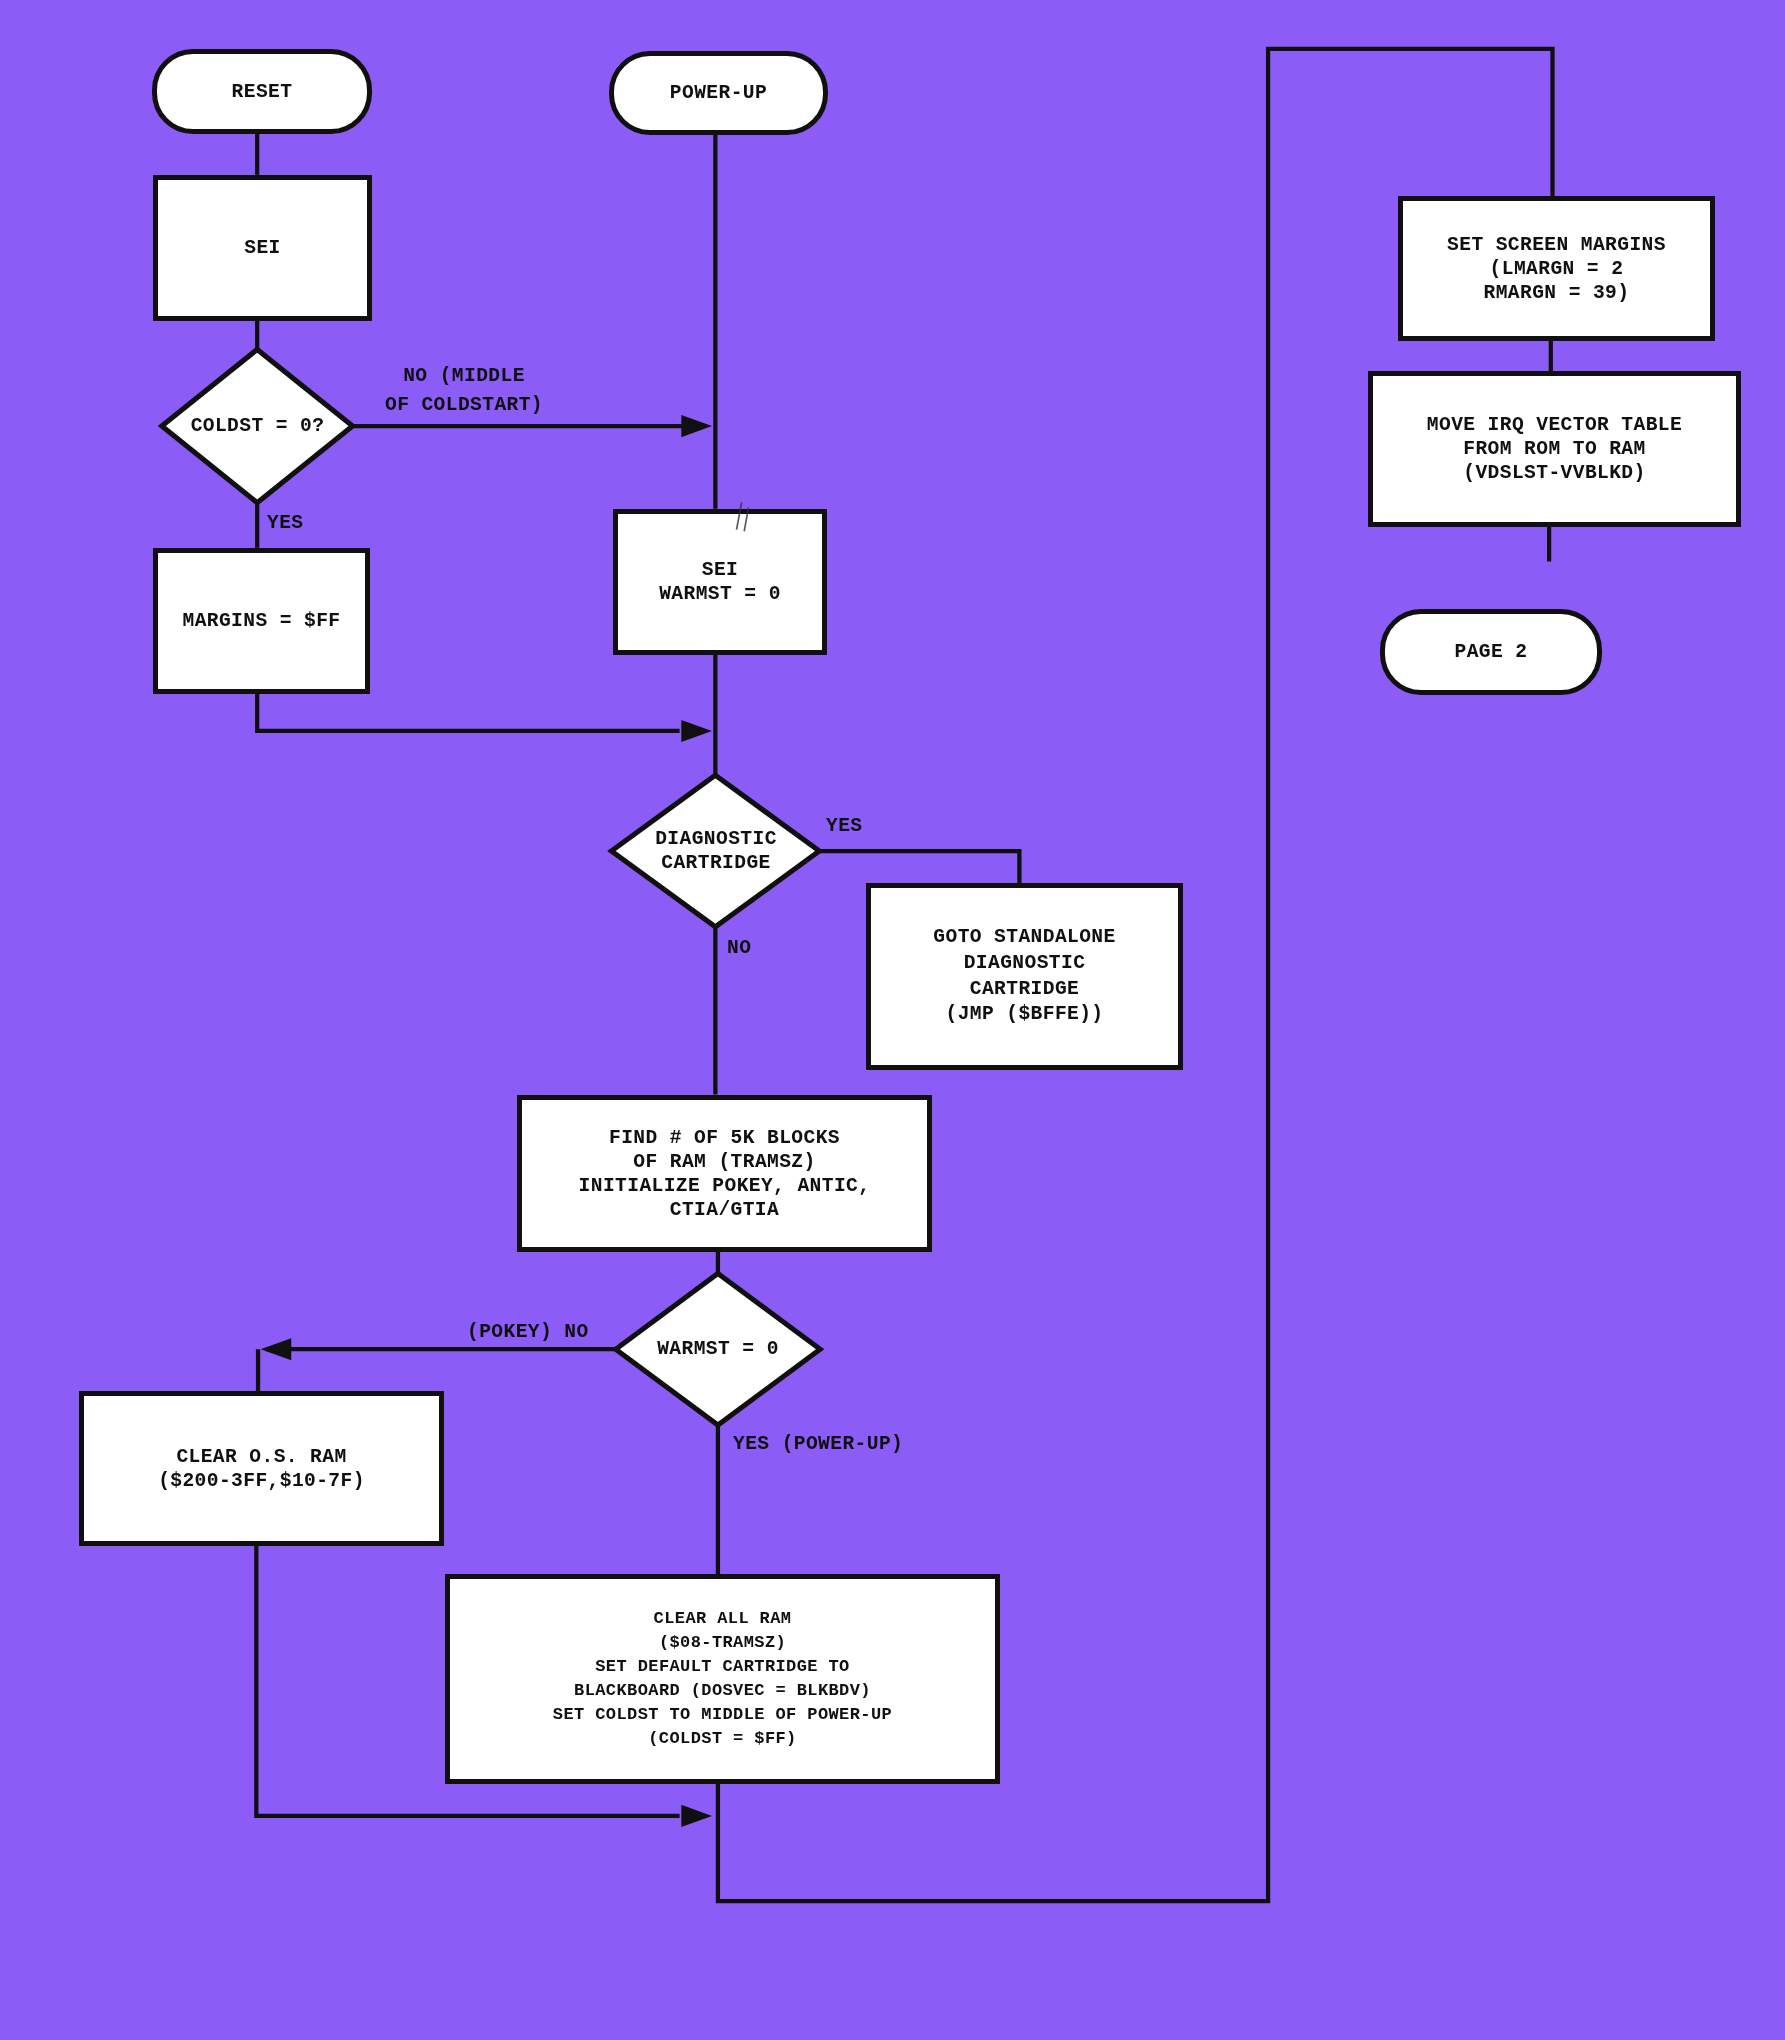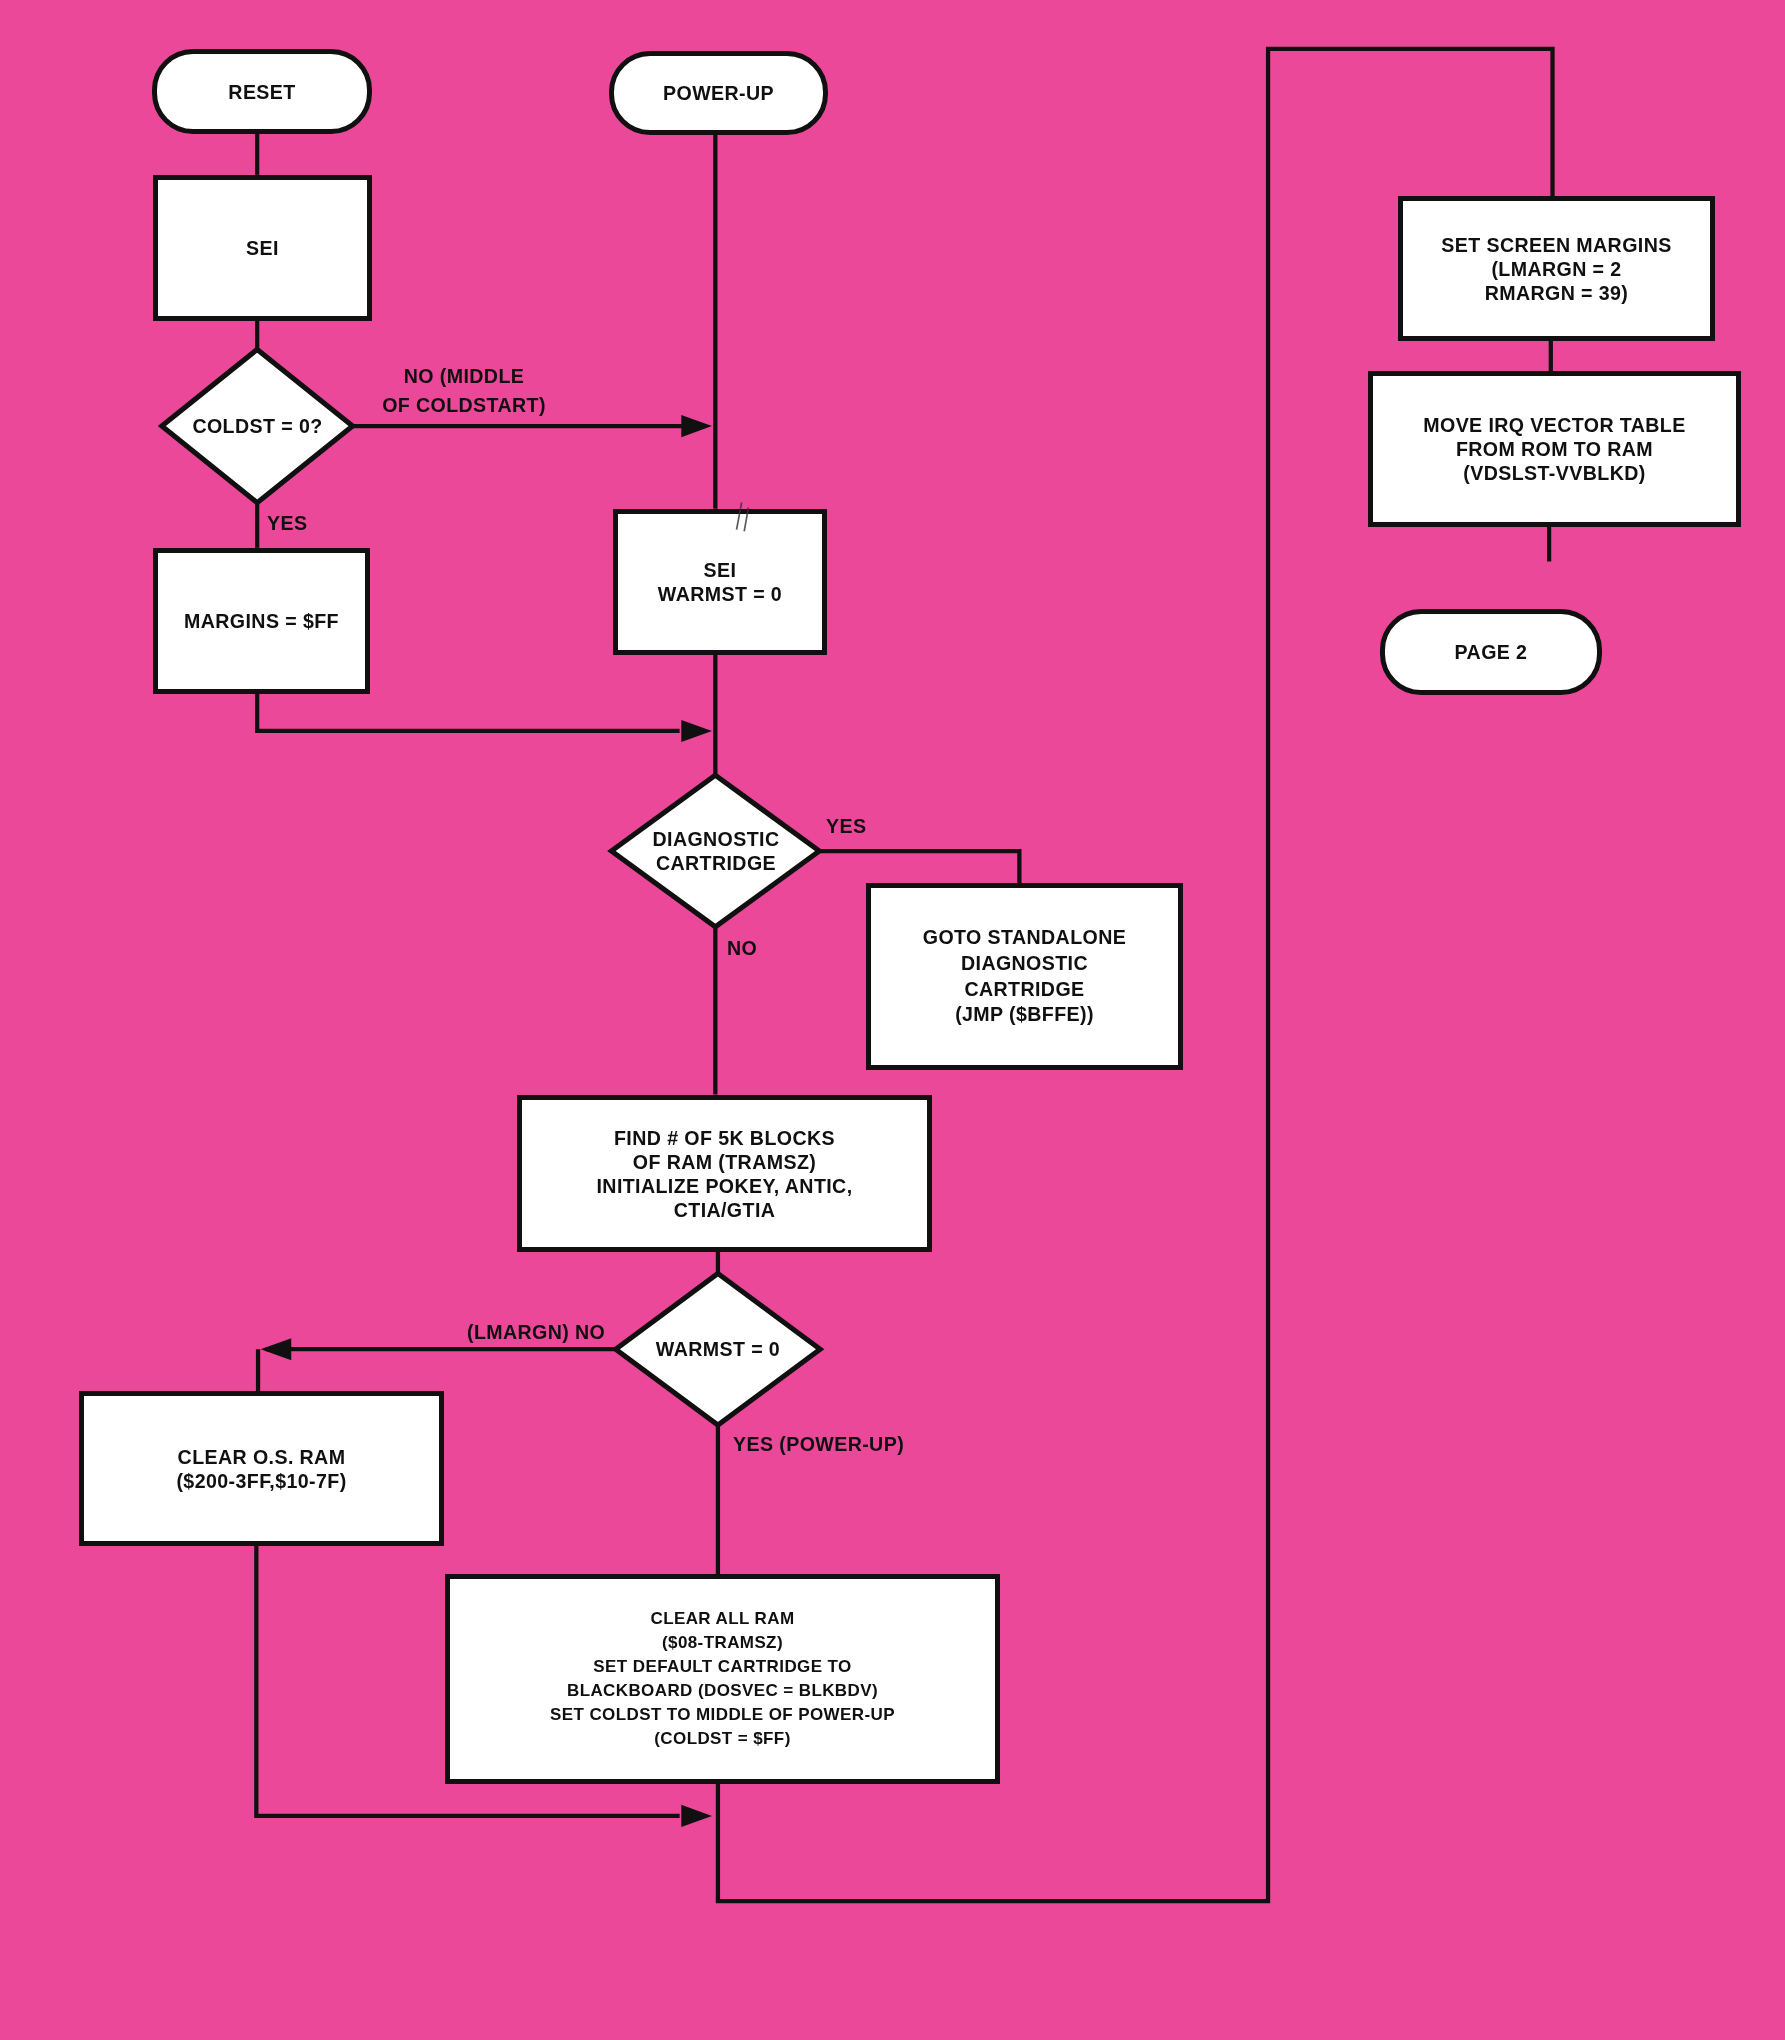--- a/index.html
+++ b/index.html
@@ -1,18 +1,18 @@
 <!DOCTYPE html>
 <html style="font-size:13.6px"><head>
 <meta charset="utf-8">
 <style>
   html,body{margin:0;padding:0;background:#f4f4f2;}
   #canvas{
-    position:relative;width:1785px;height:2041px;background:#ec4899;
-    font-family:Liberation Sans, sans-serif;color:#101010;overflow:hidden;
+    position:relative;width:1785px;height:2041px;background:#8b5cf6;
+    font-family:Liberation Mono, monospace;color:#101010;overflow:hidden;
   }
   #wires{position:absolute;left:0;top:0;z-index:0;}
   .node{
     position:absolute;z-index:1;display:flex;align-items:center;justify-content:center;
     text-align:center;font-weight:700;font-size:19.6px;line-height:24px;
     letter-spacing:0.4px;white-space:pre-line;color:#101010;
   }
   .box{background:#ffffff;border:5.1px solid #101010;}
   .oval{background:#ffffff;border:5.1px solid #101010;border-radius:41px;}
   .dlabel{background:transparent;}
@@ -122,21 +122,21 @@
   <div class="node dlabel" id="n-coldst"><span>COLDST = 0?</span></div>
   <div class="node dlabel" id="n-diag"><span>DIAGNOSTIC
 CARTRIDGE</span></div>
   <div class="node dlabel" id="n-warmst0"><span>WARMST = 0</span></div>
 
   <div class="elabel" id="l-nomiddle">NO (MIDDLE
 OF COLDSTART)</div>
   <div class="elabel" id="l-yescold">YES</div>
   <div class="elabel" id="l-yesdiag">YES</div>
   <div class="elabel" id="l-nodiag">NO</div>
-  <div class="elabel" id="l-resetno">(LMARGN) NO</div>
+  <div class="elabel" id="l-resetno">(POKEY) NO</div>
   <div class="elabel" id="l-yespower">YES (POWER-UP)</div>
 
   <svg id="artifact" width="19" height="34" viewBox="0 0 22 40">
     <path d="M4,36 L10,4 M13,38 L18,10" stroke="#333" stroke-width="2" fill="none"></path>
   </svg>
 
 </div>
 
 
 </body></html>

